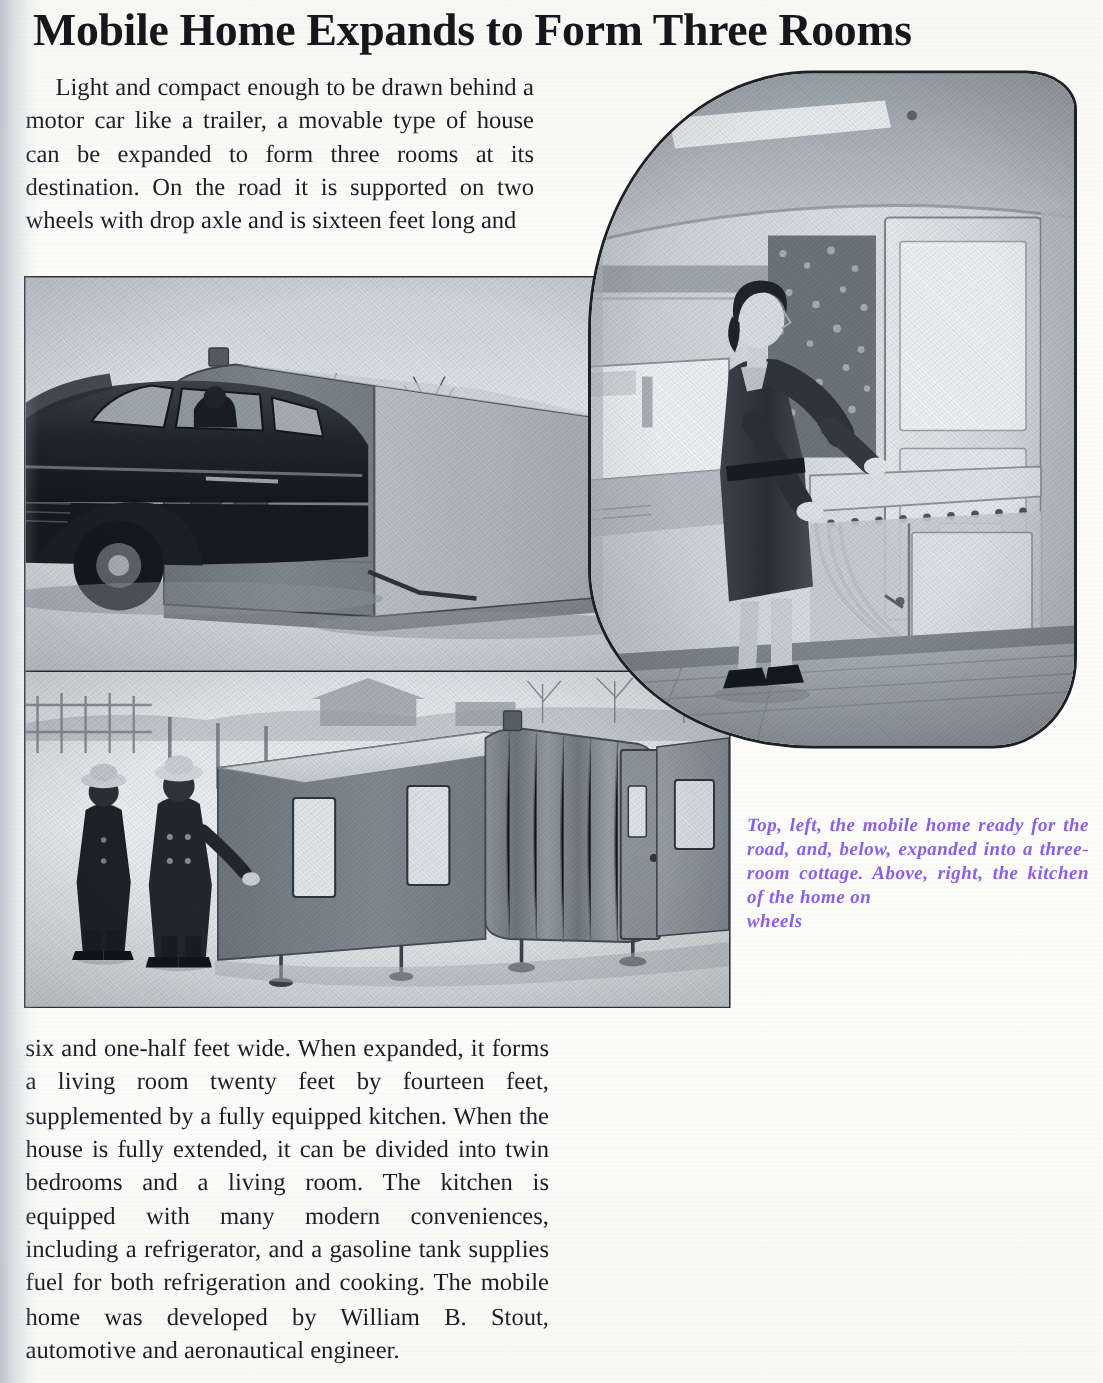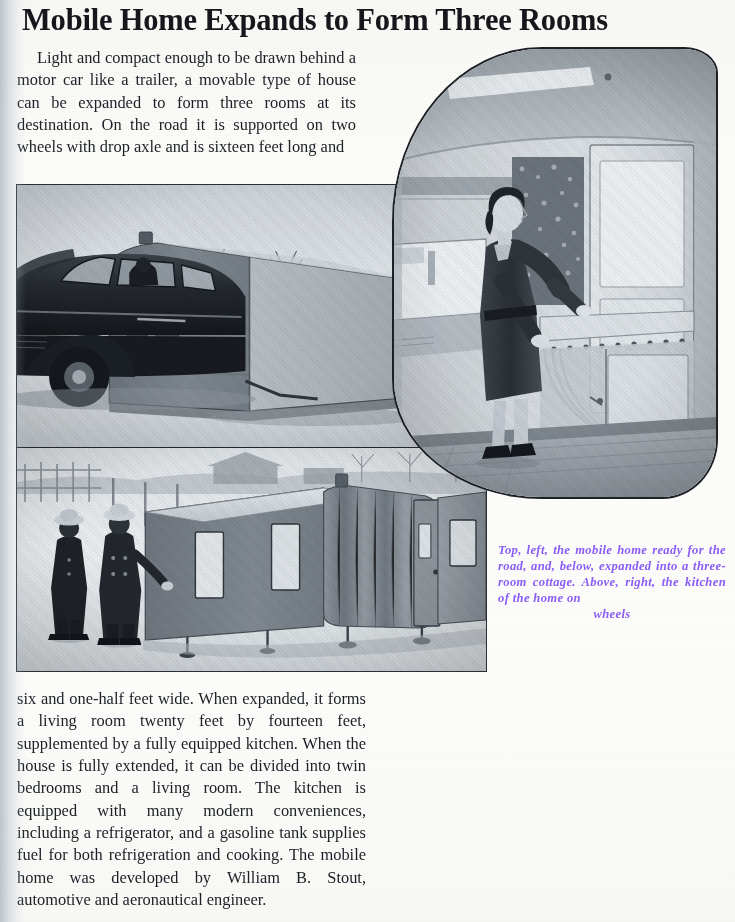--- a/index.html
+++ b/index.html
@@ -138,21 +138,21 @@
     font-family: "Liberation Serif", "DejaVu Serif", serif;
     font-style: italic;
     font-weight: 700;
     font-size: 12.6px;
     line-height: 15.9px;
     letter-spacing: 0.35px;
     color: #8b5cf6;
     text-align: justify;
     z-index: 3;
   }
-  #caption .lastline { display: block; text-align: center; }
+  #caption .lastline { display: block; text-align: left; }
 
   
   svg.scene { position: absolute; inset: 0; width: 100%; height: 100%; display: block; }
 </style>
 </head>
 <body>
 
 <div id="page">
 
   <div id="headline">Mobile Home Expands to Form Three Rooms</div>

